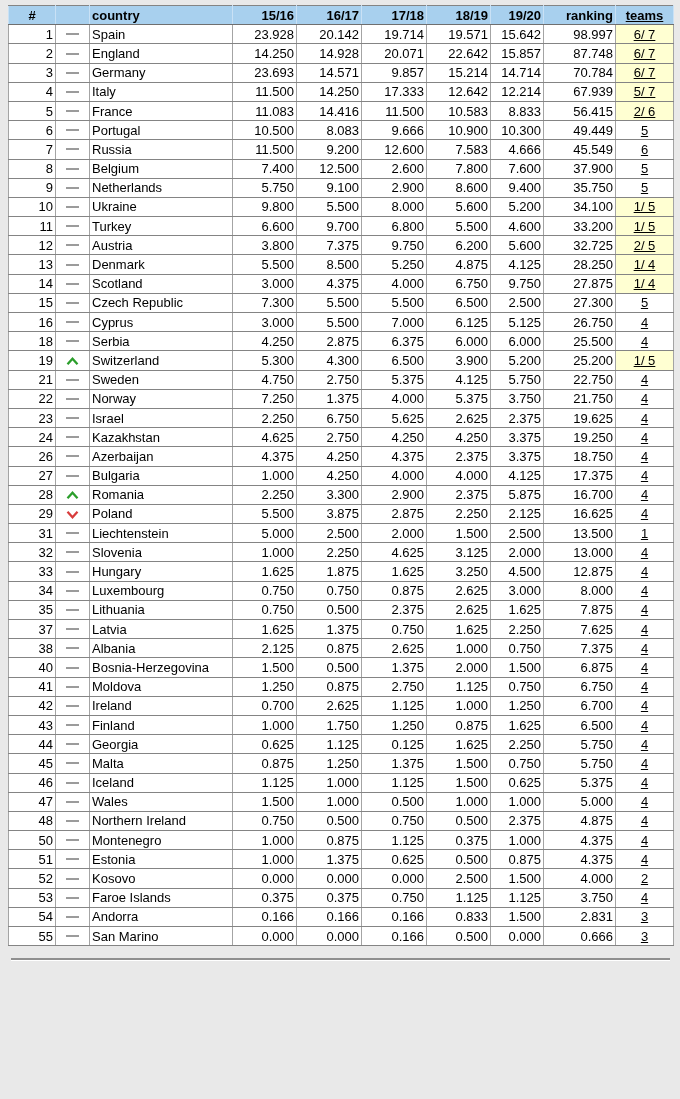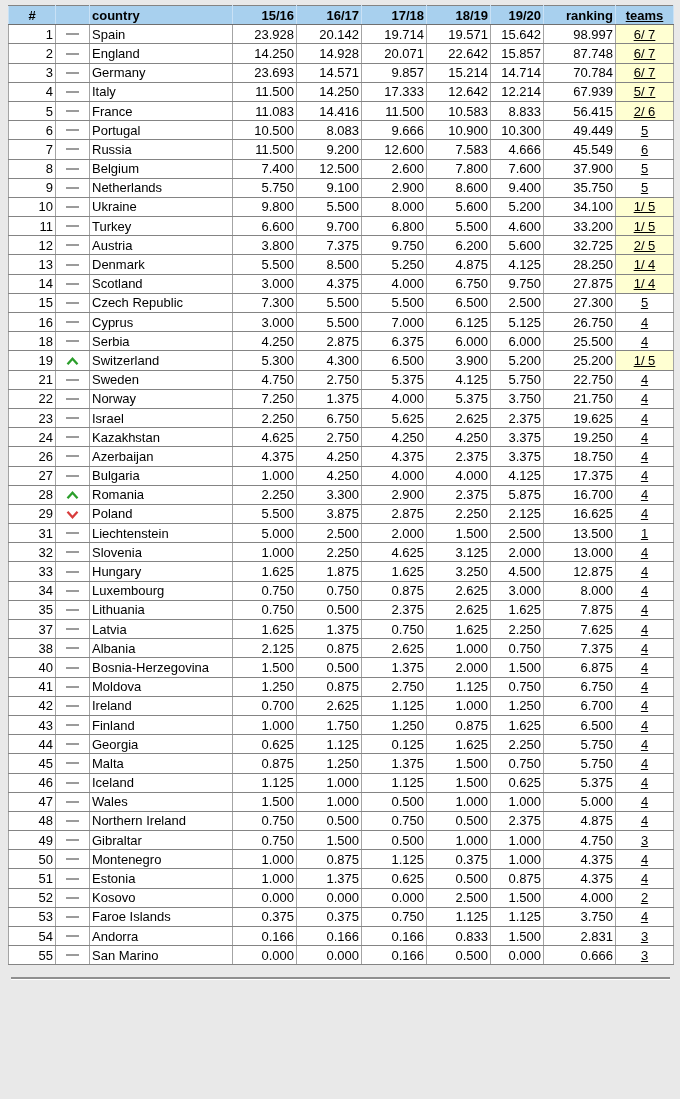--- a/index.html
+++ b/index.html
@@ -601,32 +601,20 @@
           <td class="c-country">Northern Ireland</td>
           <td class="c-num">0.750</td>
           <td class="c-num">0.500</td>
           <td class="c-num">0.750</td>
           <td class="c-num">0.500</td>
           <td class="c-num">2.375</td>
           <td class="c-num">4.875</td>
           <td class="c-teams">4</td>
         </tr>
         <tr>
-          <td class="c-rank">49</td>
-          <td class="c-move"><span class="dash" style="background:#9b9b9b"></span></td>
-          <td class="c-country">Gibraltar</td>
-          <td class="c-num">0.750</td>
-          <td class="c-num">1.500</td>
-          <td class="c-num">0.500</td>
-          <td class="c-num">1.000</td>
-          <td class="c-num">1.000</td>
-          <td class="c-num">4.750</td>
-          <td class="c-teams">3</td>
-        </tr>
-        <tr>
           <td class="c-rank">50</td>
           <td class="c-move"><span class="dash" style="background:#9b9b9b"></span></td>
           <td class="c-country">Montenegro</td>
           <td class="c-num">1.000</td>
           <td class="c-num">0.875</td>
           <td class="c-num">1.125</td>
           <td class="c-num">0.375</td>
           <td class="c-num">1.000</td>
           <td class="c-num">4.375</td>
           <td class="c-teams">4</td>

